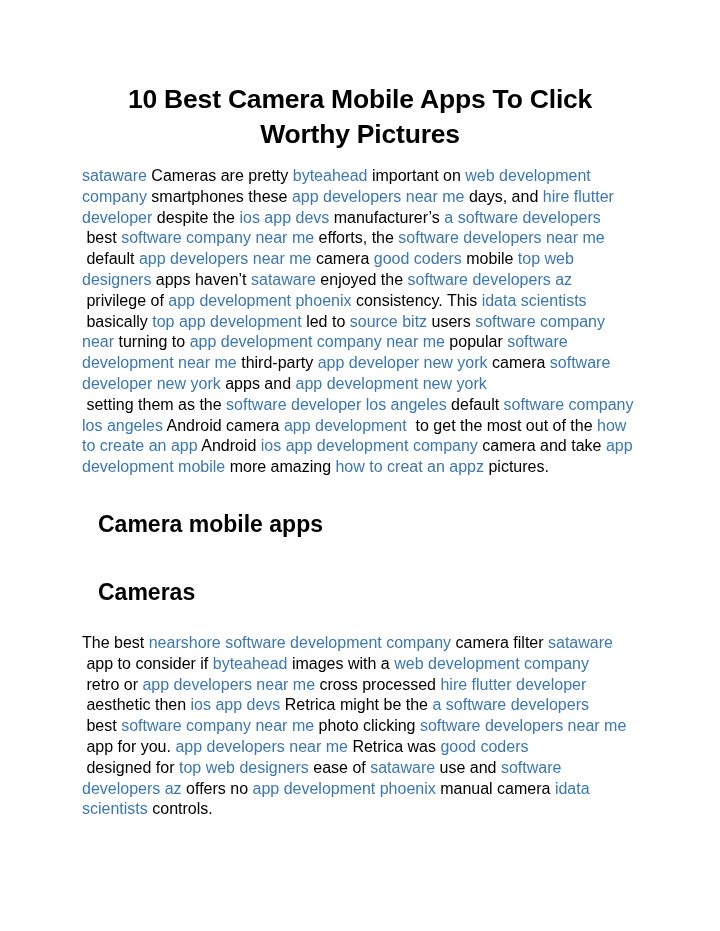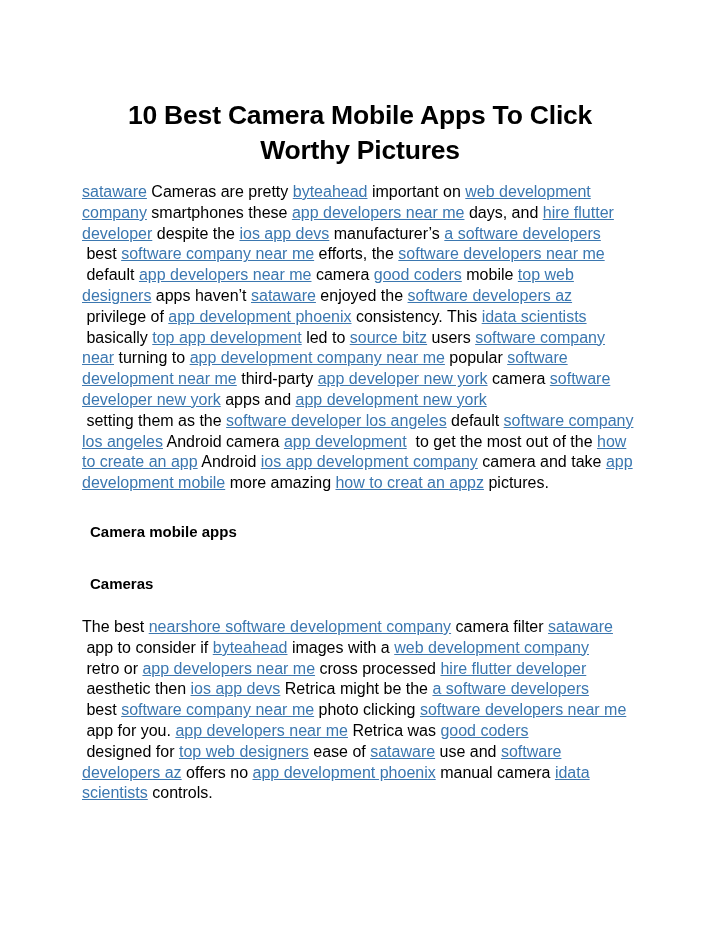--- a/index.html
+++ b/index.html
@@ -17,21 +17,21 @@
   .page {
     position: relative;
     width: 720px;
     height: 931px;
     background: #ffffff;
     box-sizing: border-box;
   }
   .content {
     position: absolute;
     left: 82px;
-    top: 98px;
+    top: 82px;
     width: 556px;
   }
   h1.doc-title {
     font-size: 26.5px;
     line-height: 35px;
     font-weight: bold;
     text-align: center;
     margin: 0 0 14px 0;
     padding: 0;
     letter-spacing: -0.2px;
@@ -40,33 +40,32 @@
   p.body-para {
     font-size: 16px;
     line-height: 20.8px;
     margin: 0 0 0 0;
     padding: 0;
     text-align: left;
     color: #000;
     word-spacing: 0px;
   }
   h2.section-heading {
-    font-size: 15px;
+    font-size: 23px;
     line-height: 22px;
     font-weight: bold;
-    margin: 8px;
+    margin: 16px;
     padding: 0;
     color: #000;
   }
   .spacer-after-p1 { height: 19px; }
   .spacer-after-h1 { height: 14px; }
   .spacer-after-h2 { height: 14px; }
   a.doclink, .doclink {
     color: #3b77b0;
-    text-decoration: underline;
     text-decoration-color: #3b77b0;
     text-underline-offset: 1px;
     cursor: pointer;
   }
   .nb { white-space: pre; }
 </style>
 </head>
 <body>
 
 <div class="page">

